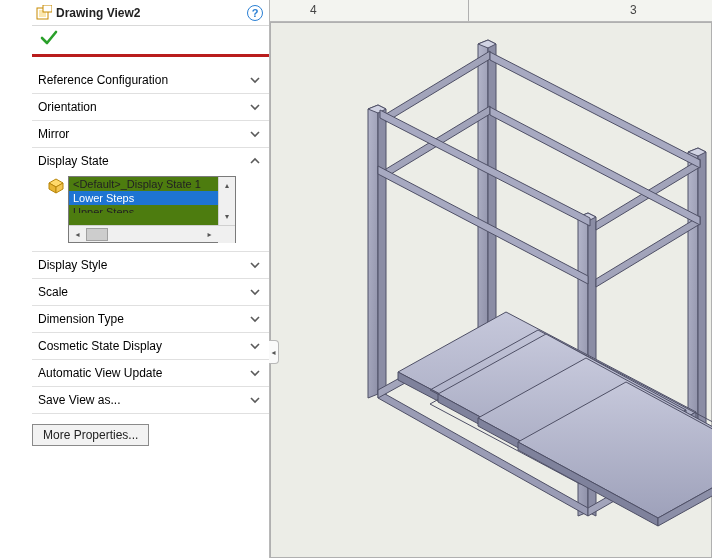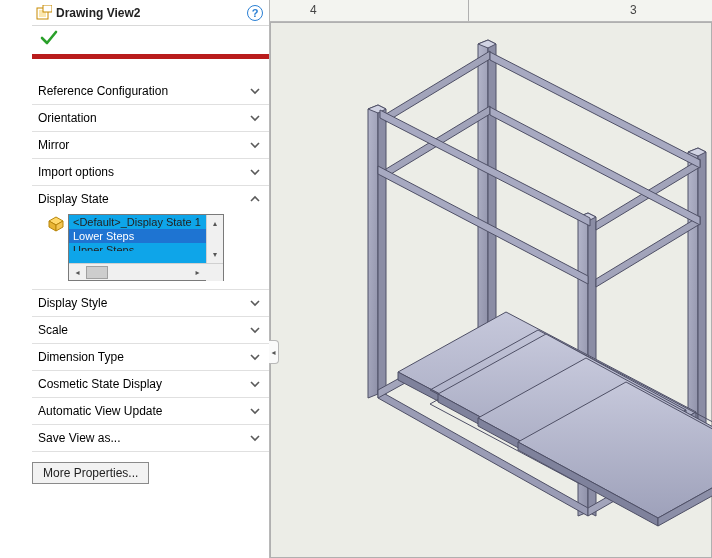--- a/index.html
+++ b/index.html
@@ -21,43 +21,43 @@
     padding: 0 6px 0 4px;
     border-bottom: 1px solid #d9d9d9;
   }
   .panel-header .title { flex: 1; font-weight: bold; }
   .doc-icon { width:16px; height:16px; margin-right:4px; position:relative; }
   .help-icon { width:16px; height:16px; border:1.5px solid #2a7fd4; border-radius:50%; color:#2a7fd4; font-size:11px; font-weight:bold; display:flex; align-items:center; justify-content:center; cursor:pointer; }
 
   .ok-row { height: 28px; display:flex; align-items:center; padding-left:8px; }
   .check { color:#2aa02a; font-size:18px; font-weight:bold; }
 
-  .scroll { flex:1; overflow:hidden; border-top:5px solid #b91c1c; padding-top:19px; }
+  .scroll { flex:1; overflow:hidden; border-top:3px solid #b91c1c; padding-top:10px; }
 
   .section {
     border-bottom: 1px solid #e0e0e0;
   }
   .section-head {
     display:flex; align-items:center; justify-content:space-between;
     padding: 6px 8px 6px 6px;
     cursor:pointer;
   }
   .section-head .label { color:#000; font-size:12px; }
   .chevron { width:12px; height:12px; display:flex; align-items:center; justify-content:center; }
   .chevron svg { stroke:#5a5a5a; stroke-width:1.6; fill:none; }
 
   .section-body { padding: 2px 6px 8px 6px; }
 
   
   .state-row { display:flex; align-items:flex-start; padding-left:10px; }
   .cube-icon { width:16px; height:16px; margin-right:4px; margin-top:2px; flex:0 0 16px; }
   .listbox {
     border:1px solid #7a7a7a;
-    width: 156px;
-    background:#0ea5e9;
+    width: 168px;
+    background:#4d7c0f;
     font-size:11px;
   }
   .listbox .items { overflow:hidden; height:48px; position:relative; }
   .listbox .vitem { padding:0 4px; height:14px; line-height:14px; white-space:nowrap; }
   .listbox .vitem.selected { background:#1e74d2; color:#fff; }
   .listbox .vitem.cut { height:8px; overflow:hidden; line-height:14px; }
   .listbox .vscroll {
     position:absolute; right:0; top:0; bottom:0; width:17px;
     background:#f0f0f0; border-left:1px solid #d0d0d0;
     display:flex; flex-direction:column; justify-content:space-between;
@@ -152,30 +152,20 @@
         <div class="section-head">
           <span class="label">Mirror</span>
           <span class="chevron">
               <svg width="10" height="10">
                 <path d="M1 3 L5 7 L9 3"></path>
               </svg>
             </span>
         </div>
       </div>
 
-      <div class="section">
-        <div class="section-head">
-          <span class="label">Import options</span>
-          <span class="chevron">
-              <svg width="10" height="10">
-                <path d="M1 3 L5 7 L9 3"></path>
-              </svg>
-            </span>
-        </div>
-      </div>
 
       <div class="section">
         <div class="section-head">
           <span class="label">Display State</span>
           <span class="chevron">
               <svg width="10" height="10">
                 <path d="M1 7 L5 3 L9 7"></path>
               </svg>
             </span>
         </div>

